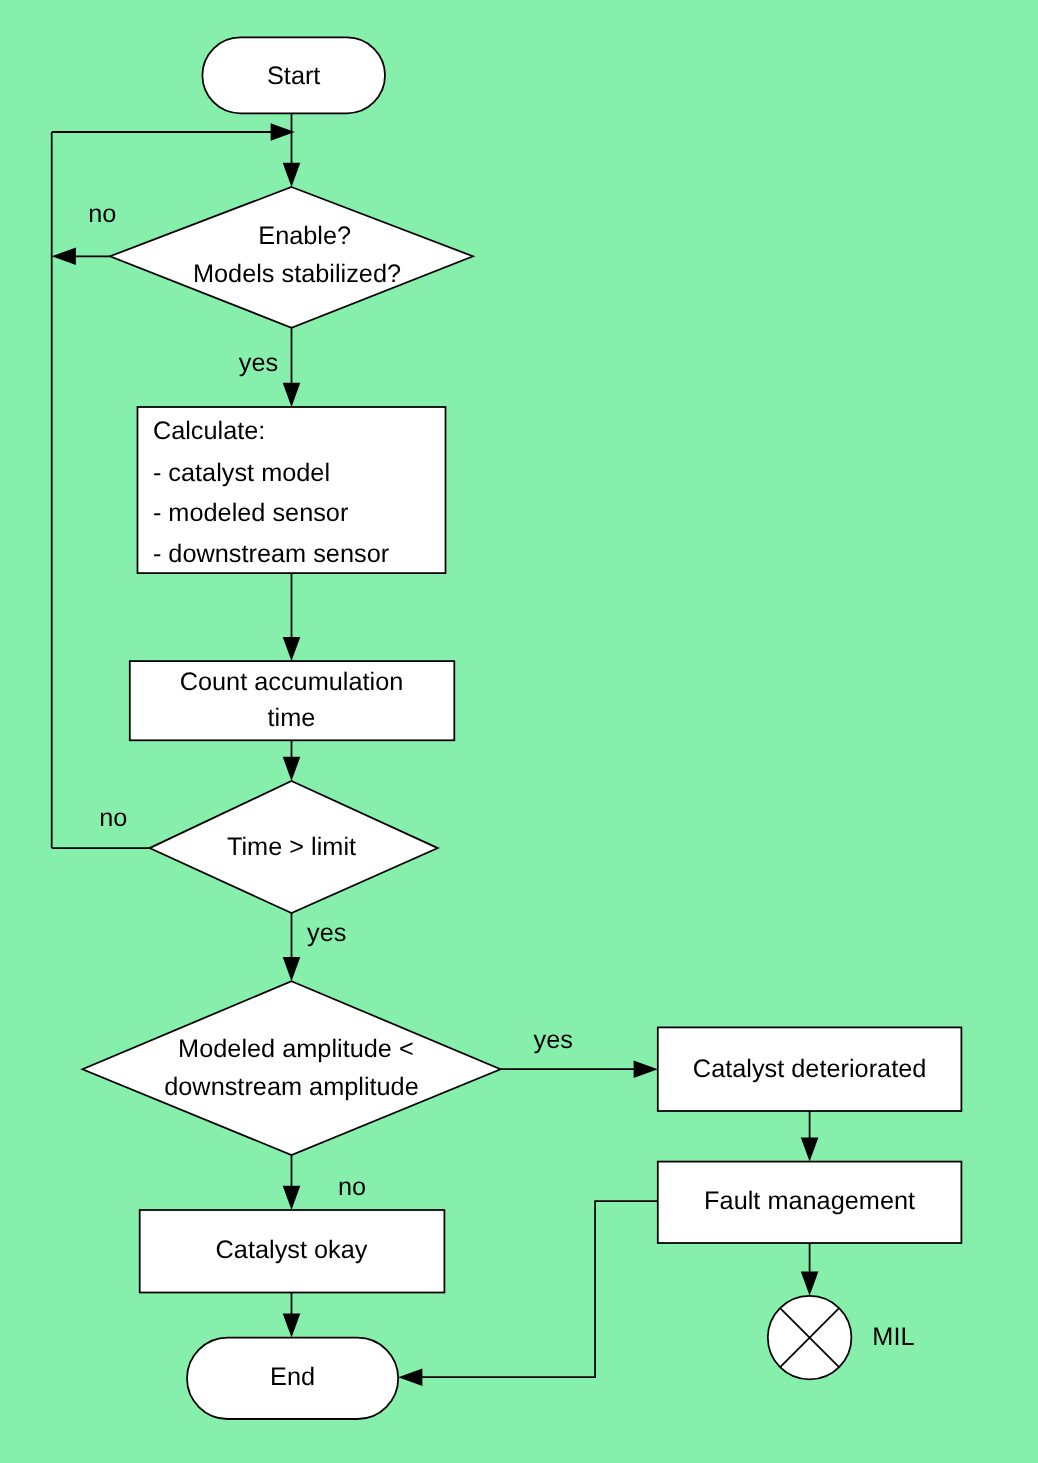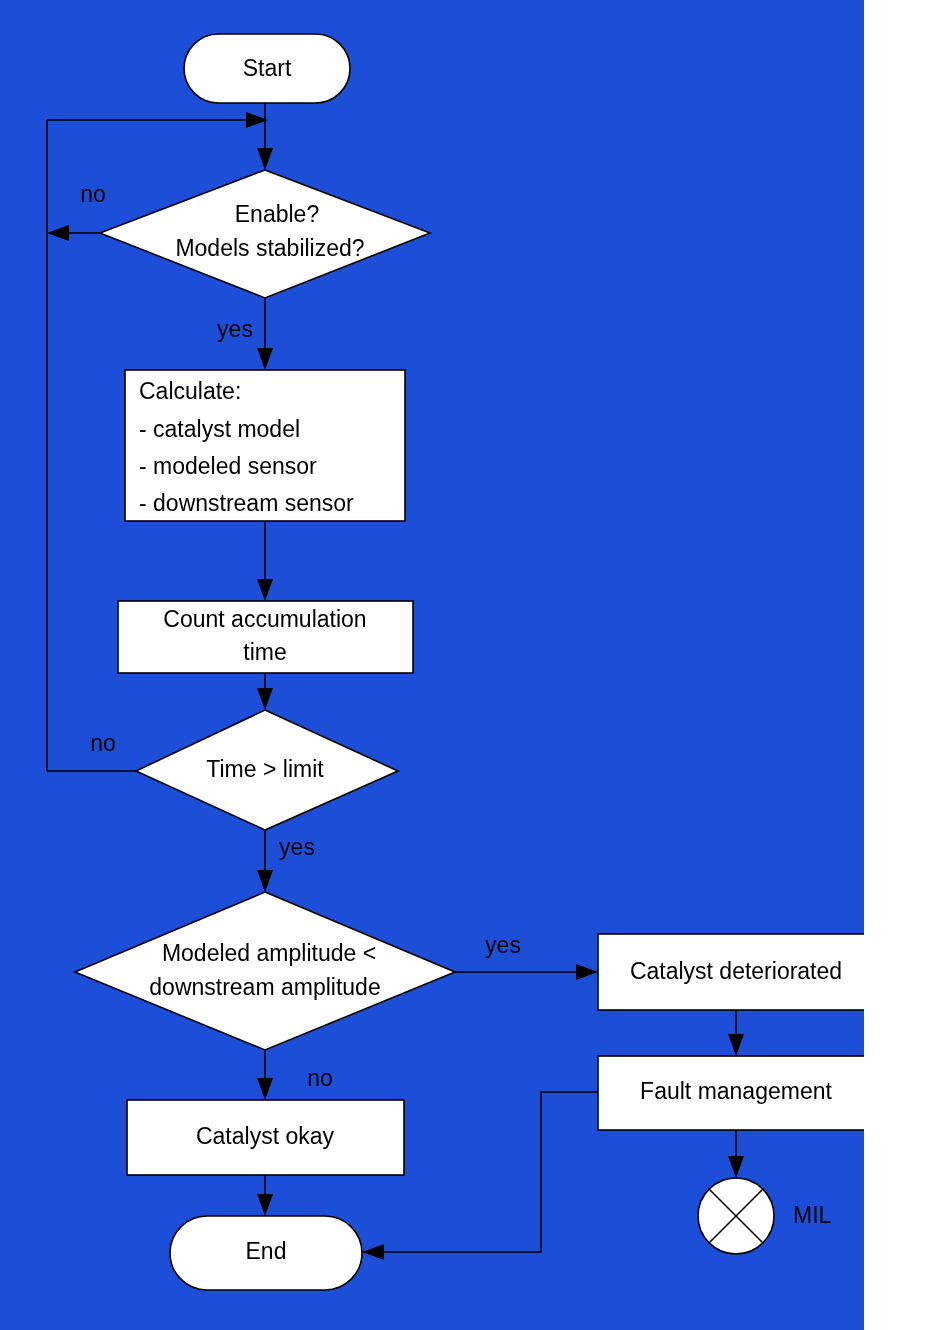--- a/index.html
+++ b/index.html
@@ -5,23 +5,23 @@
   html, body {
     margin: 0;
     padding: 0;
     background: #ffffff;
   }
   body {
     font-family: "Liberation Sans", sans-serif;
   }
   #flowchart-root {
     position: relative;
-    width: 864px;
+    width: 944px;
     height: 1330px;
-    background: #1d4ed8;
+    background: #86efac;
     overflow: hidden;
   }
   #flow-svg {
     position: absolute;
     left: 0;
     top: 0;
     width: 944px;
     height: 1330px;
   }
   .node-text {

